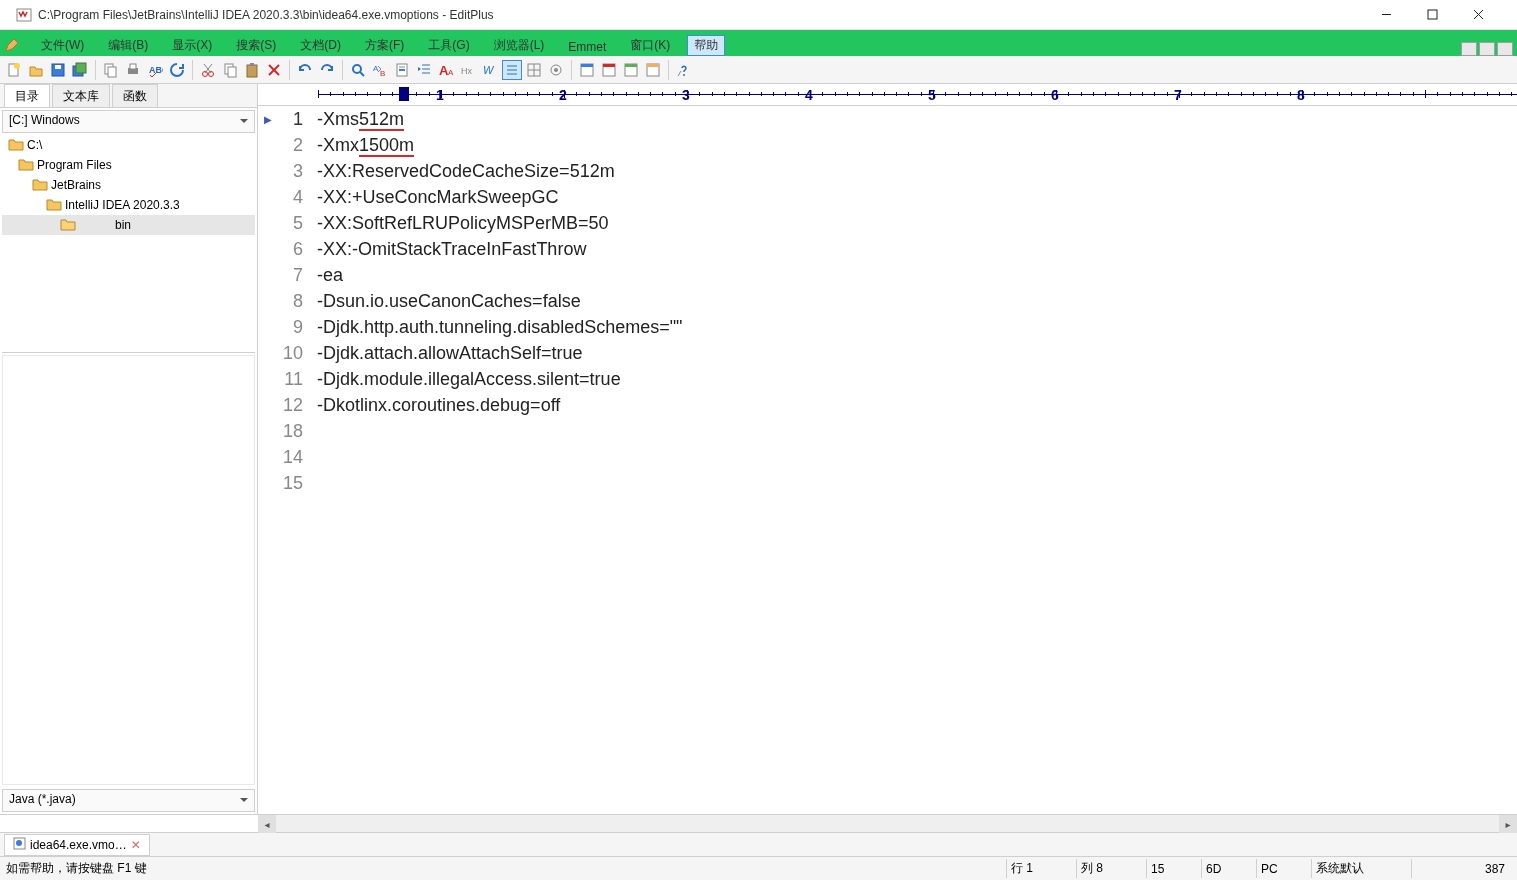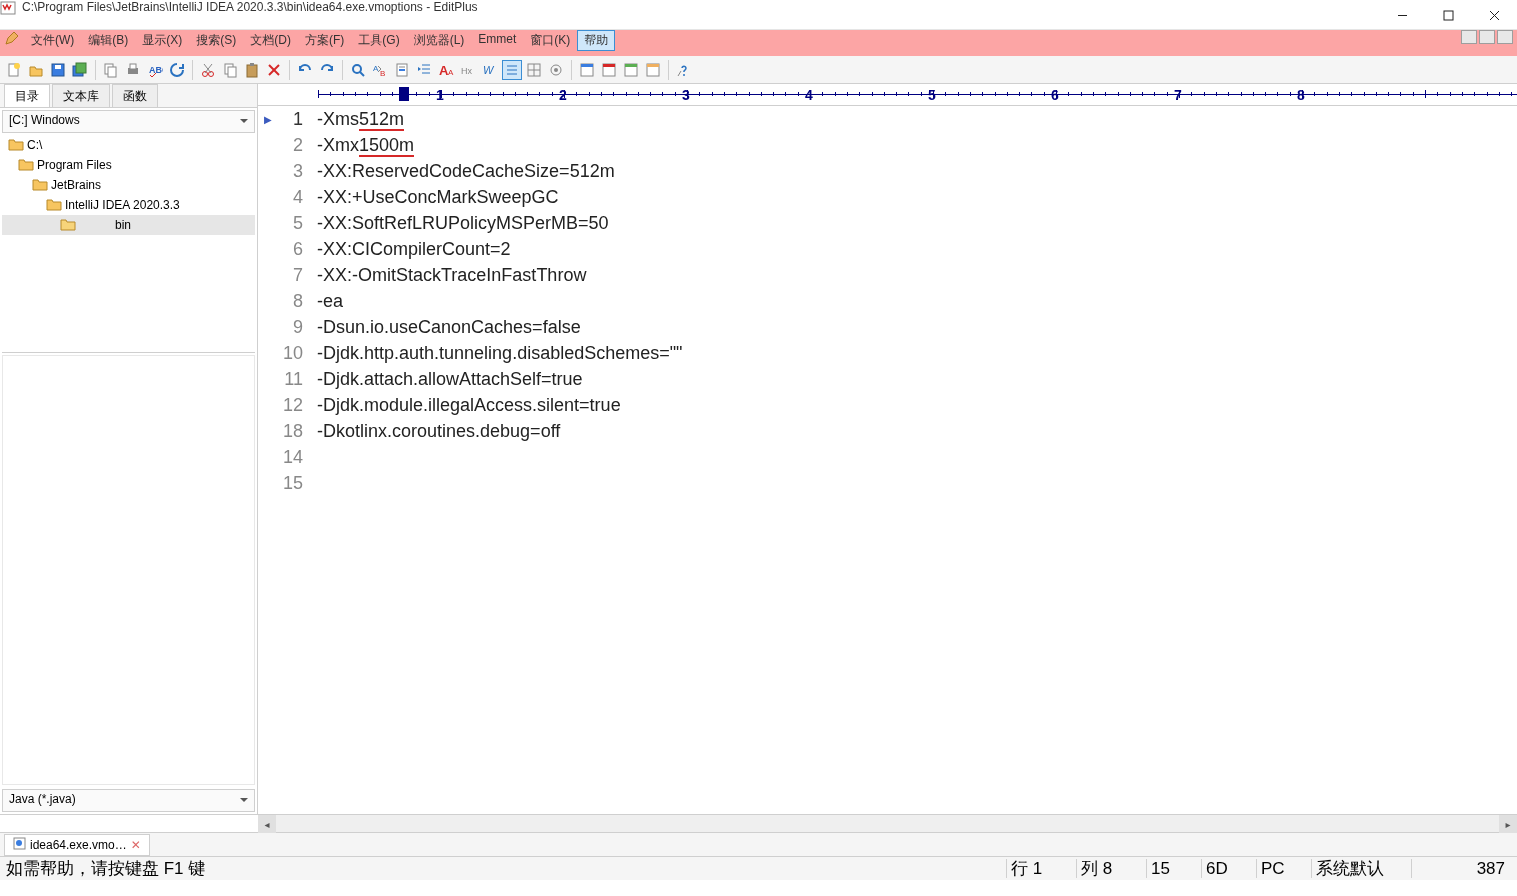--- a/index.html
+++ b/index.html
@@ -1,23 +1,23 @@
 <!DOCTYPE html>
 <html><head>
 <meta charset="utf-8">
 <style>
 * { margin:0; padding:0; box-sizing:border-box; font-family:"Microsoft YaHei","Segoe UI",sans-serif; }
 body { width:1517px; height:896px; background:#fff; overflow:hidden; font-size:12px; }
-.titlebar { height:30px; display:flex; padding:0 0; background:#fff; border-bottom:1px solid #e5e5e5; }
+.titlebar { height:30px; display:flex; align-items:center; padding:0 16px; background:#fff; border-bottom:1px solid #e5e5e5; }
 .titlebar .app-icon { width:16px; height:16px; margin-right:6px; }
 .title-text { color:#333; flex:0 0 auto; }
 .title-spacer { flex:1; }
 .win-controls { display:flex; gap:0; }
 .win-btn { width:46px; height:30px; display:flex; align-items:center; justify-content:center; color:#333; }
-.menubar { height:26px; display:flex; align-items:flex-start; padding:0 4px; gap:0; background:#fca5a5; }
+.menubar { height:26px; display:flex; align-items:flex-end; padding:0 4px; gap:10px; background:#22c55e; }
 .menu-item { padding:2px 7px; color:#333; }
 .menu-item.sel { background:#cfe7fa; border:1px solid #3b8ed4; padding:1px 6px; }
 .win-icons-right { margin-left:auto; display:flex; gap:2px; }
 .win-icon-sm { width:16px; height:14px; border:1px solid #9e9e9e; background:#e8e8e8; }
 .toolbar { height:28px; display:flex; align-items:center; gap:2px; padding:0 4px; background:#f5f5f5; border-bottom:1px solid #cfcfcf; }
 .tb-btn { width:20px; height:20px; display:flex; align-items:center; justify-content:center; }
 .tb-sep { width:1px; height:20px; background:#cfcfcf; margin:0 3px; }
 .tb-btn svg { width:16px; height:16px; }
 .main { display:flex; height:730px; }
 .sidebar { width:258px; border-right:1px solid #cfcfcf; display:flex; flex-direction:column; background:#fff; }
@@ -52,21 +52,21 @@
 .code { flex:1; line-height:26px; padding-left:4px; position:relative; }
 .code .line { height:26px; white-space:pre; color:#222; }
 .underline-red { border-bottom:2px solid #d62828; }
 .hscroll-row { height:18px; display:flex; border-top:1px solid #cfcfcf; }
 .hscroll-left { width:258px; }
 .hscroll-main { flex:1; display:flex; background:#efefef; }
 .hscroll-btn { width:18px; height:18px; background:#e0e0e0; display:flex; align-items:center; justify-content:center; color:#555; font-size:10px; }
 .hscroll-track { flex:1; background:#efefef; }
 .tabs-row { height:24px; display:flex; align-items:center; gap:2px; padding:2px 4px; background:#f5f5f5; border-top:1px solid #cfcfcf; }
 .file-tab { display:flex; align-items:center; gap:4px; padding:2px 8px; background:#fff; border:1px solid #cfcfcf; font-size:12px; }
-.statusbar { height:24px; display:flex; align-items:center; padding:2px 6px; font-size:17px; background:#f5f5f5; border-top:1px solid #cfcfcf; }
+.statusbar { height:24px; display:flex; align-items:center; padding:2px 6px; font-size:12px; background:#f5f5f5; border-top:1px solid #cfcfcf; }
 .status-left { flex:1; }
 .status-cell { width:70px; text-align:left; padding-left:4px; border-left:1px solid #d0d0d0; height:100%; display:flex; align-items:center; }
 .status-cell.sm { width:55px; }
 .status-cell.lg { width:100px; }
 .status-cell.end { width:100px; }
 .watermark { position:absolute; right:120px; bottom:26px; color:rgba(0,0,0,0.12); font-size:13px; letter-spacing:0.5px; }
 </style>
 </head>
 <body>
 
@@ -485,21 +485,20 @@
           <div class="ln">18</div>
           <div class="ln">14</div>
           <div class="ln">15</div>
         </div>
       <div class="code" id="code">
           <div class="line">-Xms<span class="underline-red">512m</span></div>
           <div class="line">-Xmx<span class="underline-red">1500m</span></div>
           <div class="line">-XX:ReservedCodeCacheSize=512m</div>
           <div class="line">-XX:+UseConcMarkSweepGC</div>
           <div class="line">-XX:SoftRefLRUPolicyMSPerMB=50</div>
-          <div class="line">-XX:CICompilerCount=2</div>
           <div class="line">-XX:-OmitStackTraceInFastThrow</div>
           <div class="line">-ea</div>
           <div class="line">-Dsun.io.useCanonCaches=false</div>
           <div class="line">-Djdk.http.auth.tunneling.disabledSchemes=""</div>
           <div class="line">-Djdk.attach.allowAttachSelf=true</div>
           <div class="line">-Djdk.module.illegalAccess.silent=true</div>
           <div class="line">-Dkotlinx.coroutines.debug=off</div>
           <div class="line"></div>
         </div>
     </div>

